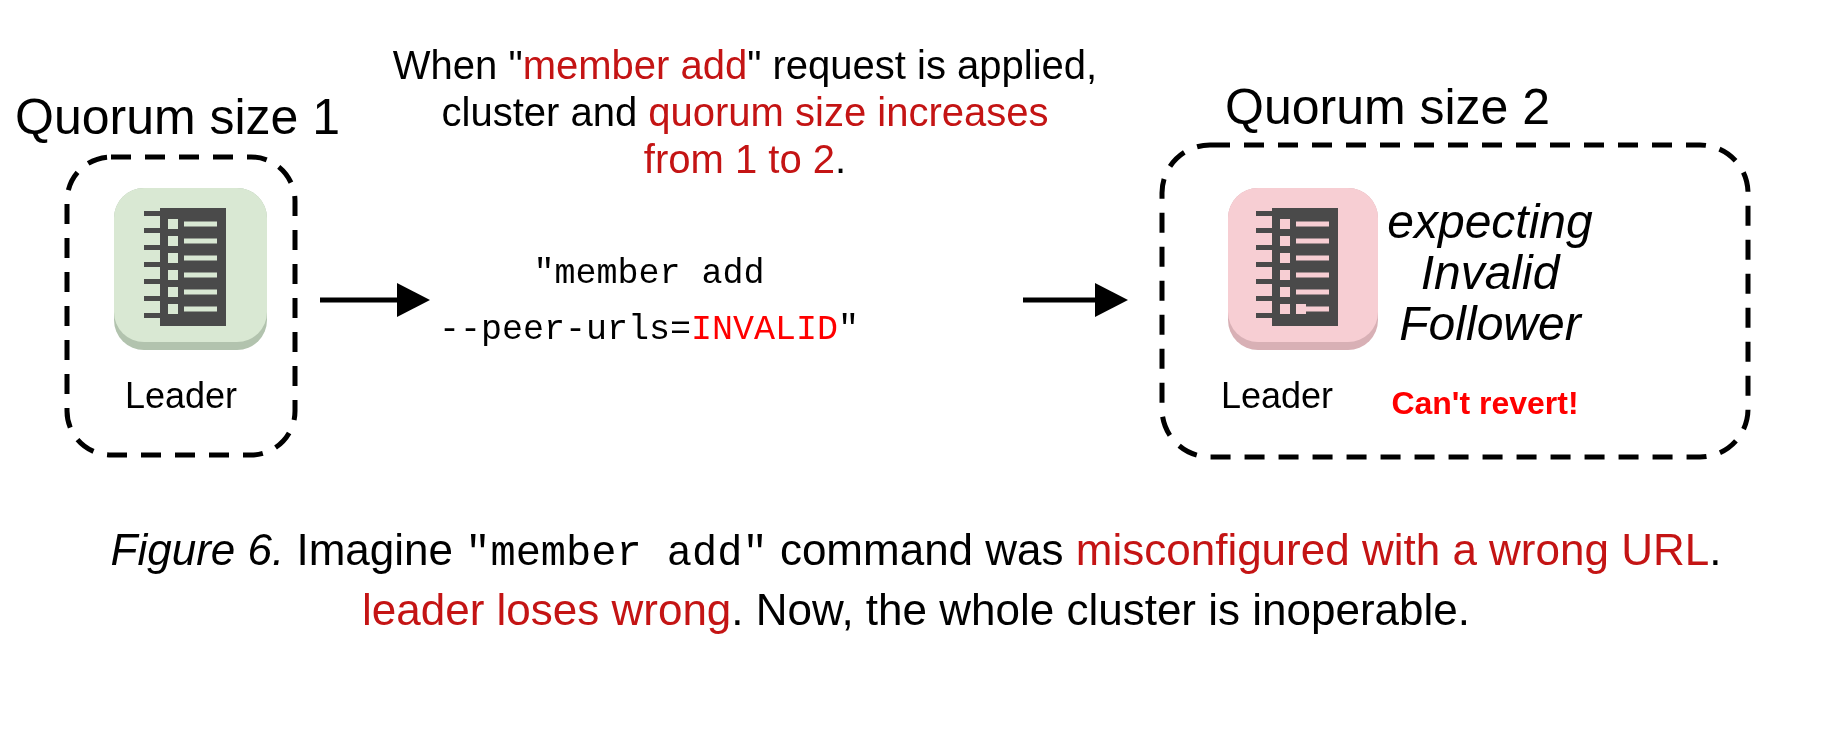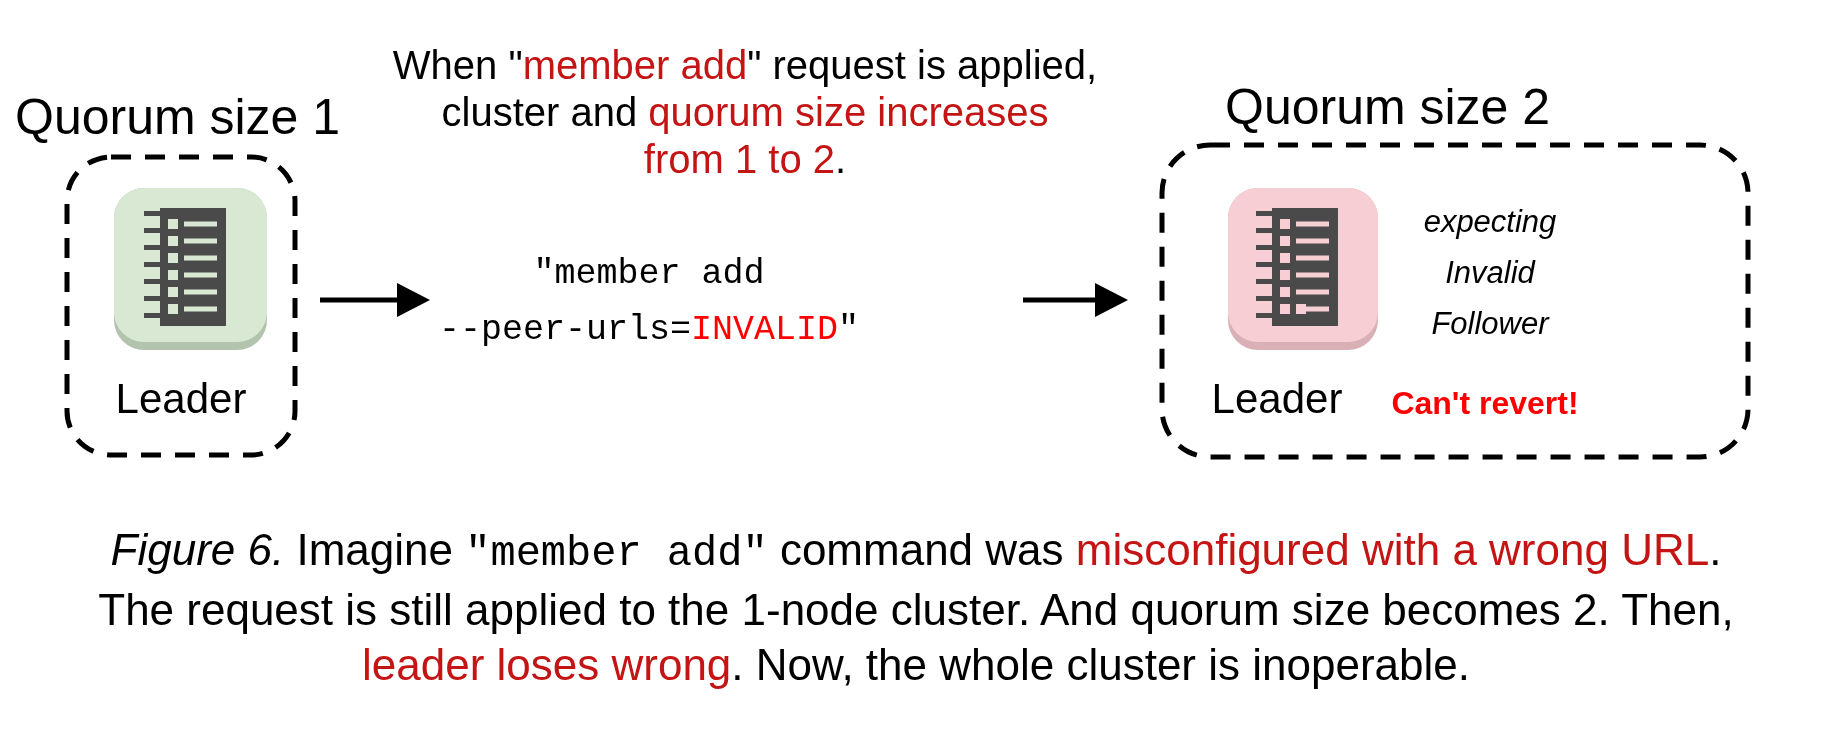--- a/index.html
+++ b/index.html
@@ -12,25 +12,25 @@
   .nowrap{white-space:nowrap}
 
   
   .em{color:var(--emphasis-red,#c41414);font-weight:normal}
   .red{color:var(--bright-red,#ff0000)}
   .bright{color:var(--bright-red,#ff0000);font-weight:bold}
   .mono{font-family:"Liberation Mono","DejaVu Sans Mono",monospace}
   .italic{font-style:italic}
 
   .quorum-heading{font-size:50px;line-height:1.1}
-  .leader-label{font-size:42px;line-height:1.1}
+  .leader-label{font-size:36px;line-height:1.1}
 
   .note{font-size:40px;line-height:47px}
   .code{font-size:35px;line-height:56px}
-  .expecting{font-size:31px;line-height:51px}
+  .expecting{font-size:48px;line-height:51px}
   .warning{font-size:32px;line-height:1.1}
   .caption{font-size:44px;line-height:55px}
   .caption .mono{font-size:42px}
 
   
   .dashed{fill:none;stroke:#000;stroke-width:5;stroke-dasharray:20 14}
   .arrow-line{stroke:#000;stroke-width:5}
   .arrow-head{fill:#000}
 
   
@@ -151,17 +151,16 @@
   <div class="abs center expecting italic" style="left:1340px;top:196px;width:300px">
     <div class="nowrap">expecting</div>
     <div class="nowrap">Invalid</div>
     <div class="nowrap">Follower</div>
   </div>
 
   <div class="abs center warning bright nowrap" style="left:1330px;top:386px;width:310px">Can't revert!</div>
 
   <div class="abs center caption" style="left:0;top:522px;width:1832px">
     <div class="nowrap"><span class="italic">Figure 6.</span><span> Imagine </span><span class="mono">"member add"</span><span> command was </span><span class="em">misconfigured with a wrong URL</span><span>.</span></div>
-    <div class="nowrap">The request is still applied to the 1-node cluster. And quorum size becomes 2. Then,</div>
     <div class="nowrap"><span class="em">leader loses wrong</span><span>. Now, the whole cluster is inoperable.</span></div>
   </div>
 
 </div>
 
 </body></html>

